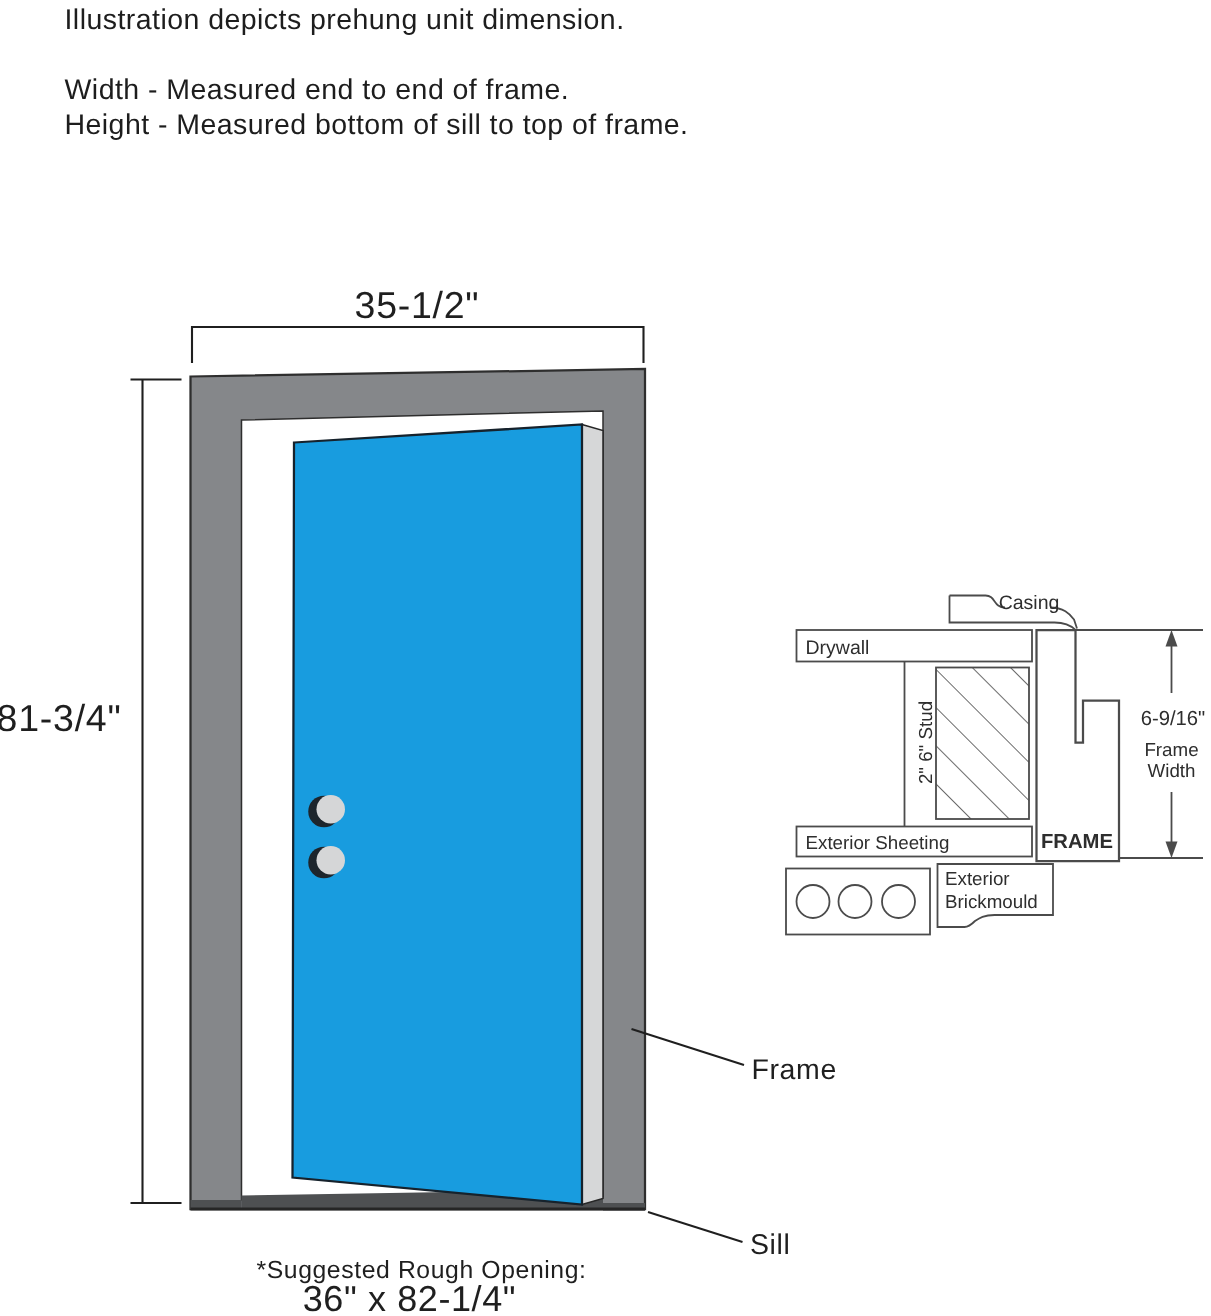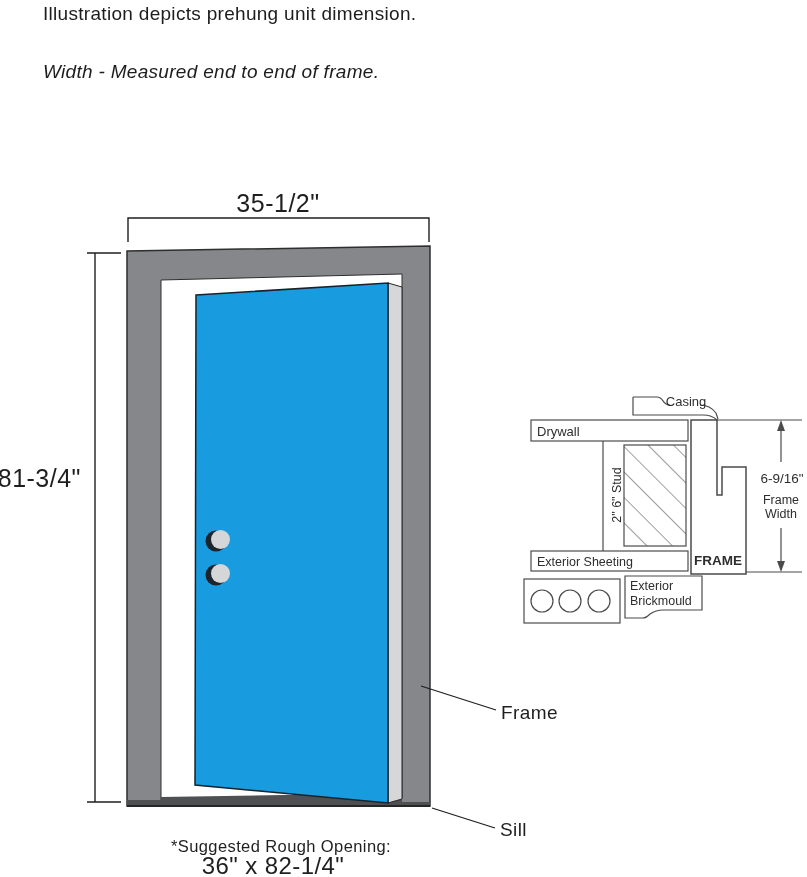--- a/index.html
+++ b/index.html
@@ -13,38 +13,39 @@
   }
   .header {
     position: absolute;
     left: 43px;
     top: 2px;
     color: #1d1d1d;
     font-size: 19px;
     line-height: 23.5px;
     letter-spacing: 0.3px;
   }
-  .header .defs { margin-top: 34px; font-style: italic; }
+  .header .defs { margin-top: 23px; }
   svg.illus { position: absolute; left: 0; top: 0; }
   svg text {
     font-family: "Liberation Sans", sans-serif;
     fill: #1f1f1f;
   }
   svg .xs-label { fill: #2e2e2e; }
   svg .callout-label { letter-spacing: 0.4px; }
 </style>
 </head>
 <body>
 
 <div id="canvas">
 
   <div class="header">
     <div>Illustration depicts prehung unit dimension.</div>
     <div class="defs">
       <div>Width - Measured end to end of frame.</div>
+      <div>Height - Measured bottom of sill to top of frame.</div>
     </div>
   </div>
 
   <svg class="illus" width="807" height="877" viewBox="0 0 807 877">
     <defs>
       <pattern id="hatch" patternUnits="userSpaceOnUse" width="18" height="18" patternTransform="rotate(45)">
         <line x1="0" y1="0" x2="18" y2="0" stroke="#4b4b4b" stroke-width="1.1"></line>
       </pattern>
     </defs>
 

